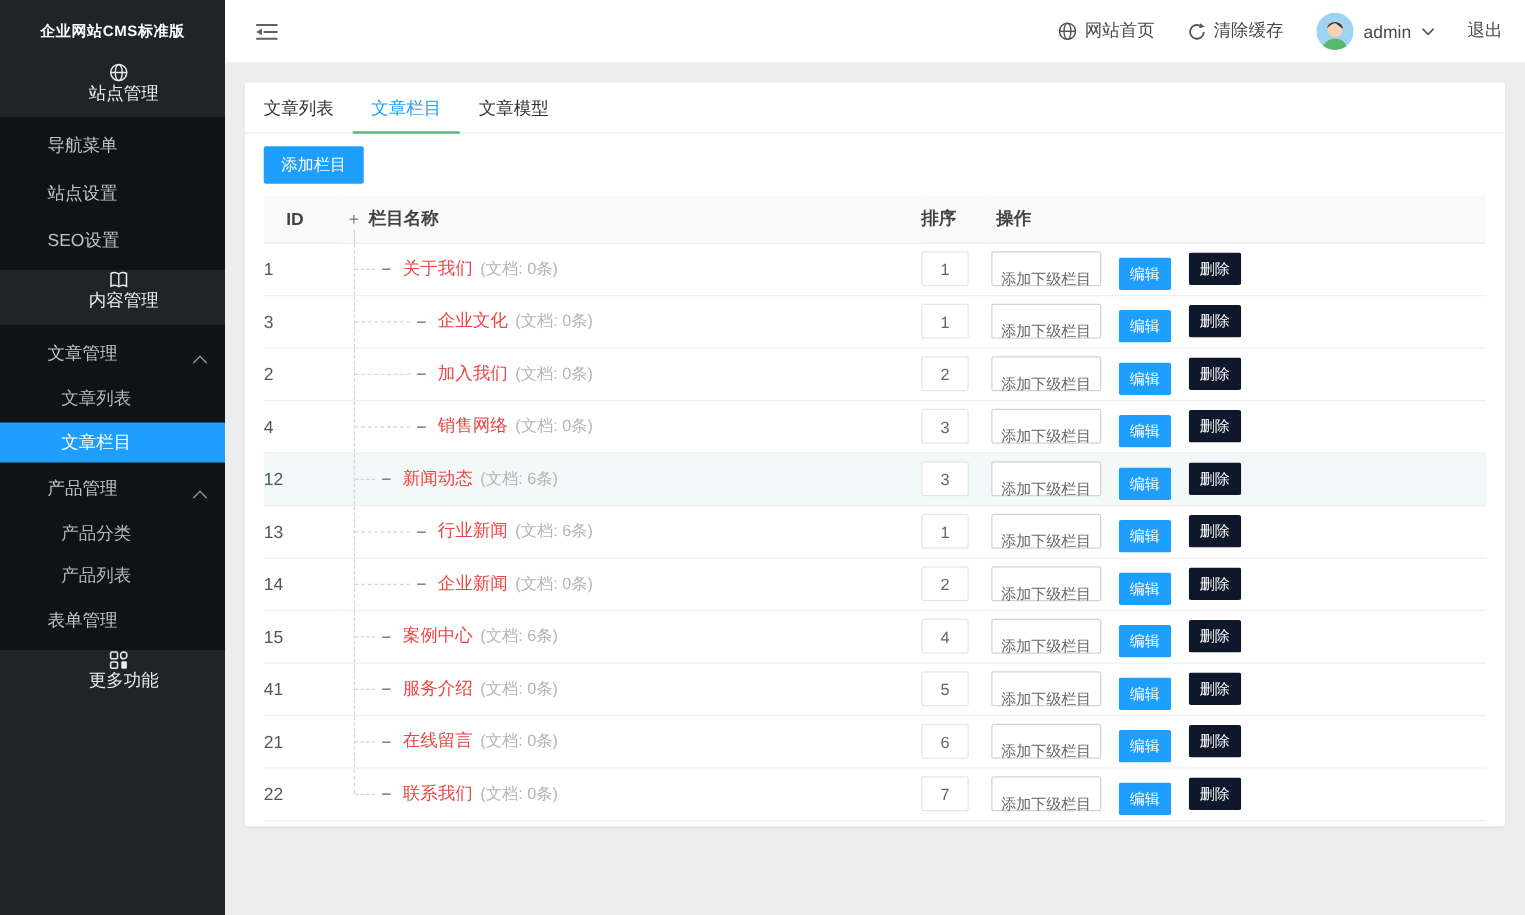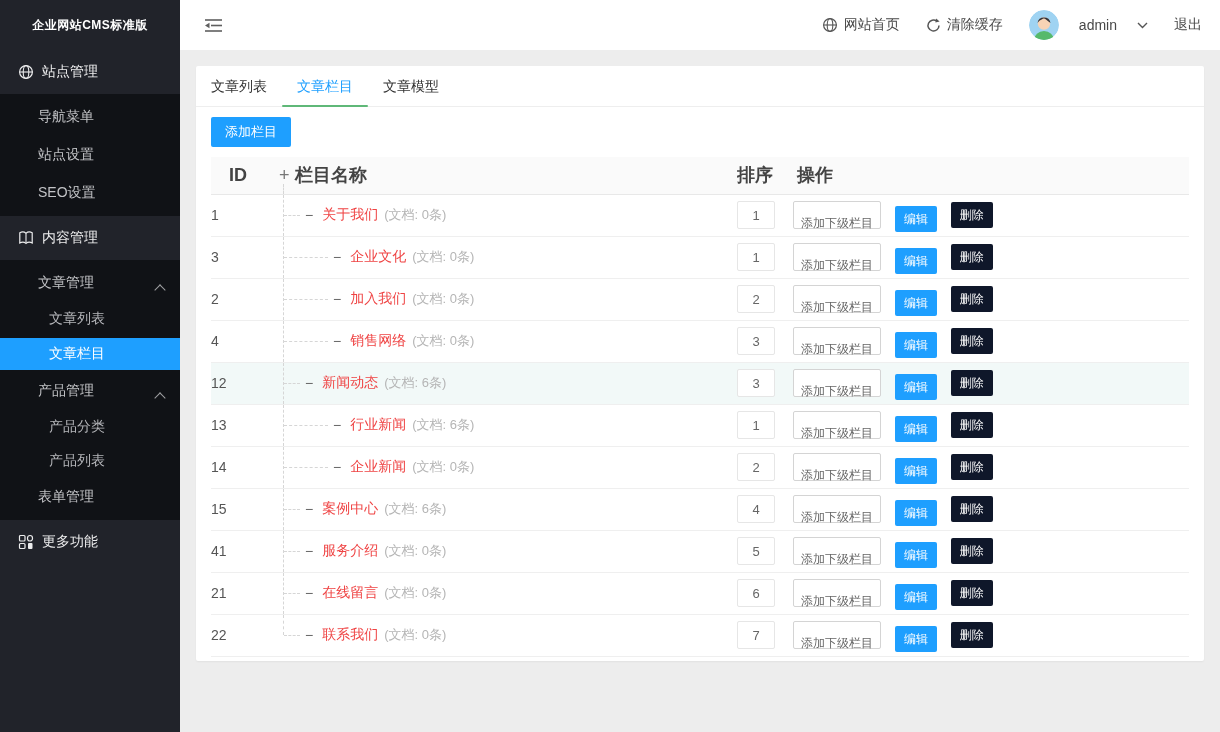--- a/index.html
+++ b/index.html
@@ -3,51 +3,51 @@
 <meta charset="utf-8">
 <style>
   * { margin:0; padding:0; box-sizing:border-box; }
   html,body { width:1220px; height:732px; overflow:hidden; }
   body { font-family:"Liberation Sans","DejaVu Sans",sans-serif; font-size:14px; background:#ededed; color:#333; }
 
   
   .sidebar { position:absolute; left:0; top:0; width:180px; height:732px; background:#21232a; z-index:5; }
   .logo { height:50px; line-height:50px; text-align:center; color:#fff; font-size:12px; font-weight:bold; letter-spacing:.5px; }
   .nav-item { position:relative; display:flex; align-items:center; color:#c9cacd; cursor:pointer; }
-  .nav-l1 { height:44px; padding-left:18px; color:#ededee; }
+  .nav-l1 { height:44px; padding-left:18px; color:#ededee;flex-direction:column; }
   .nav-l1 .nav-icon { width:16px; height:16px; margin-right:8px; flex:0 0 16px; }
   .submenu { background:#101216; padding:4px 0; }
   .nav-l2 { height:38px; padding-left:38px; color:#c2c3c6; }
   .nav-l3 { height:34px; padding-left:49px; color:#b6b7bb; }
   .nav-l3.active { background:#1E9FFF; color:#fff; height:32px; margin:2px 0; }
   .chevron-up { position:absolute; right:16px; top:50%; width:8px; height:8px; }
   .chevron-up::before { content:""; position:absolute; left:0; top:3px; width:7px; height:7px; border-left:1.5px solid #9fa0a3; border-top:1.5px solid #9fa0a3; transform:rotate(45deg); }
 
   
   .topbar { position:absolute; left:180px; top:0; right:0; height:50px; background:#fff; display:flex; align-items:center; justify-content:space-between; padding:0 18px 0 24px; }
   .collapse-btn { width:22px; height:22px; display:flex; align-items:center; cursor:pointer; }
   .topbar-right { display:flex; align-items:center; gap:26px; color:#484848; }
   .top-link { display:flex; align-items:center; gap:6px; cursor:pointer; font-size:14px; color:#484848; }
-  .user-box { display:flex; align-items:center; gap:20px; cursor:pointer; }
+  .user-box { display:flex; align-items:center; gap:8px; cursor:pointer; }
   .avatar { width:30px; height:30px; border-radius:50%; overflow:hidden; flex:0 0 30px; }
 
   
   .main { position:absolute; left:180px; top:50px; right:0; bottom:0; background:#ededed; overflow:hidden; }
   .card { margin:16px; background:#fff; border-radius:2px; box-shadow:0 1px 2px rgba(0,0,0,.05); }
 
   .tabs { display:flex; border-bottom:1px solid #eee; height:41px; }
   .tab { padding:0 15px; line-height:40px; font-size:14px; color:#333; cursor:pointer; position:relative; }
   .tab.active { color:#1E9FFF; }
   .tab.active::after { content:""; position:absolute; left:0; right:0; bottom:-1px; height:2px; background:#5FB878; border-radius:1px; }
 
   .card-body { padding:10px 15px 4px 15px; }
   .btn-add { height:30px; padding:0 14px; background:#1E9FFF; border:none; border-radius:2px; color:#fff; font-size:13px; cursor:pointer; }
 
   table.cat-table { width:100%; border-collapse:collapse; margin-top:10px; }
-  .cat-table th { height:37px; background:#fafafa; border-bottom:1px solid #e8e8e8; font-size:18px; font-weight:bold; color:#444; text-align:left; }
+  .cat-table th { height:37px; background:#fafafa; border-bottom:1px solid #e8e8e8; font-size:14px; font-weight:bold; color:#444; text-align:left; }
   .th-id { padding-left:18px; width:64px; }
   .th-name { position:relative; padding-left:20px; }
   .th-name .plus { position:absolute; left:4px; top:50%; transform:translateY(-50%); color:#777; font-weight:normal; }
   .th-name::after { content:""; position:absolute; left:8px; top:27px; bottom:0; border-left:1px dashed #d6d6d6; }
   .th-sort { width:56px; }
   .th-actions { padding-left:4px; }
 
   .cat-table td { border-bottom:1px solid #efefef; height:41px; padding:0; font-size:14px; }
   tr.hl td { background:#f2f9f8; }
   .td-id { padding-left:18px; color:#555; }

